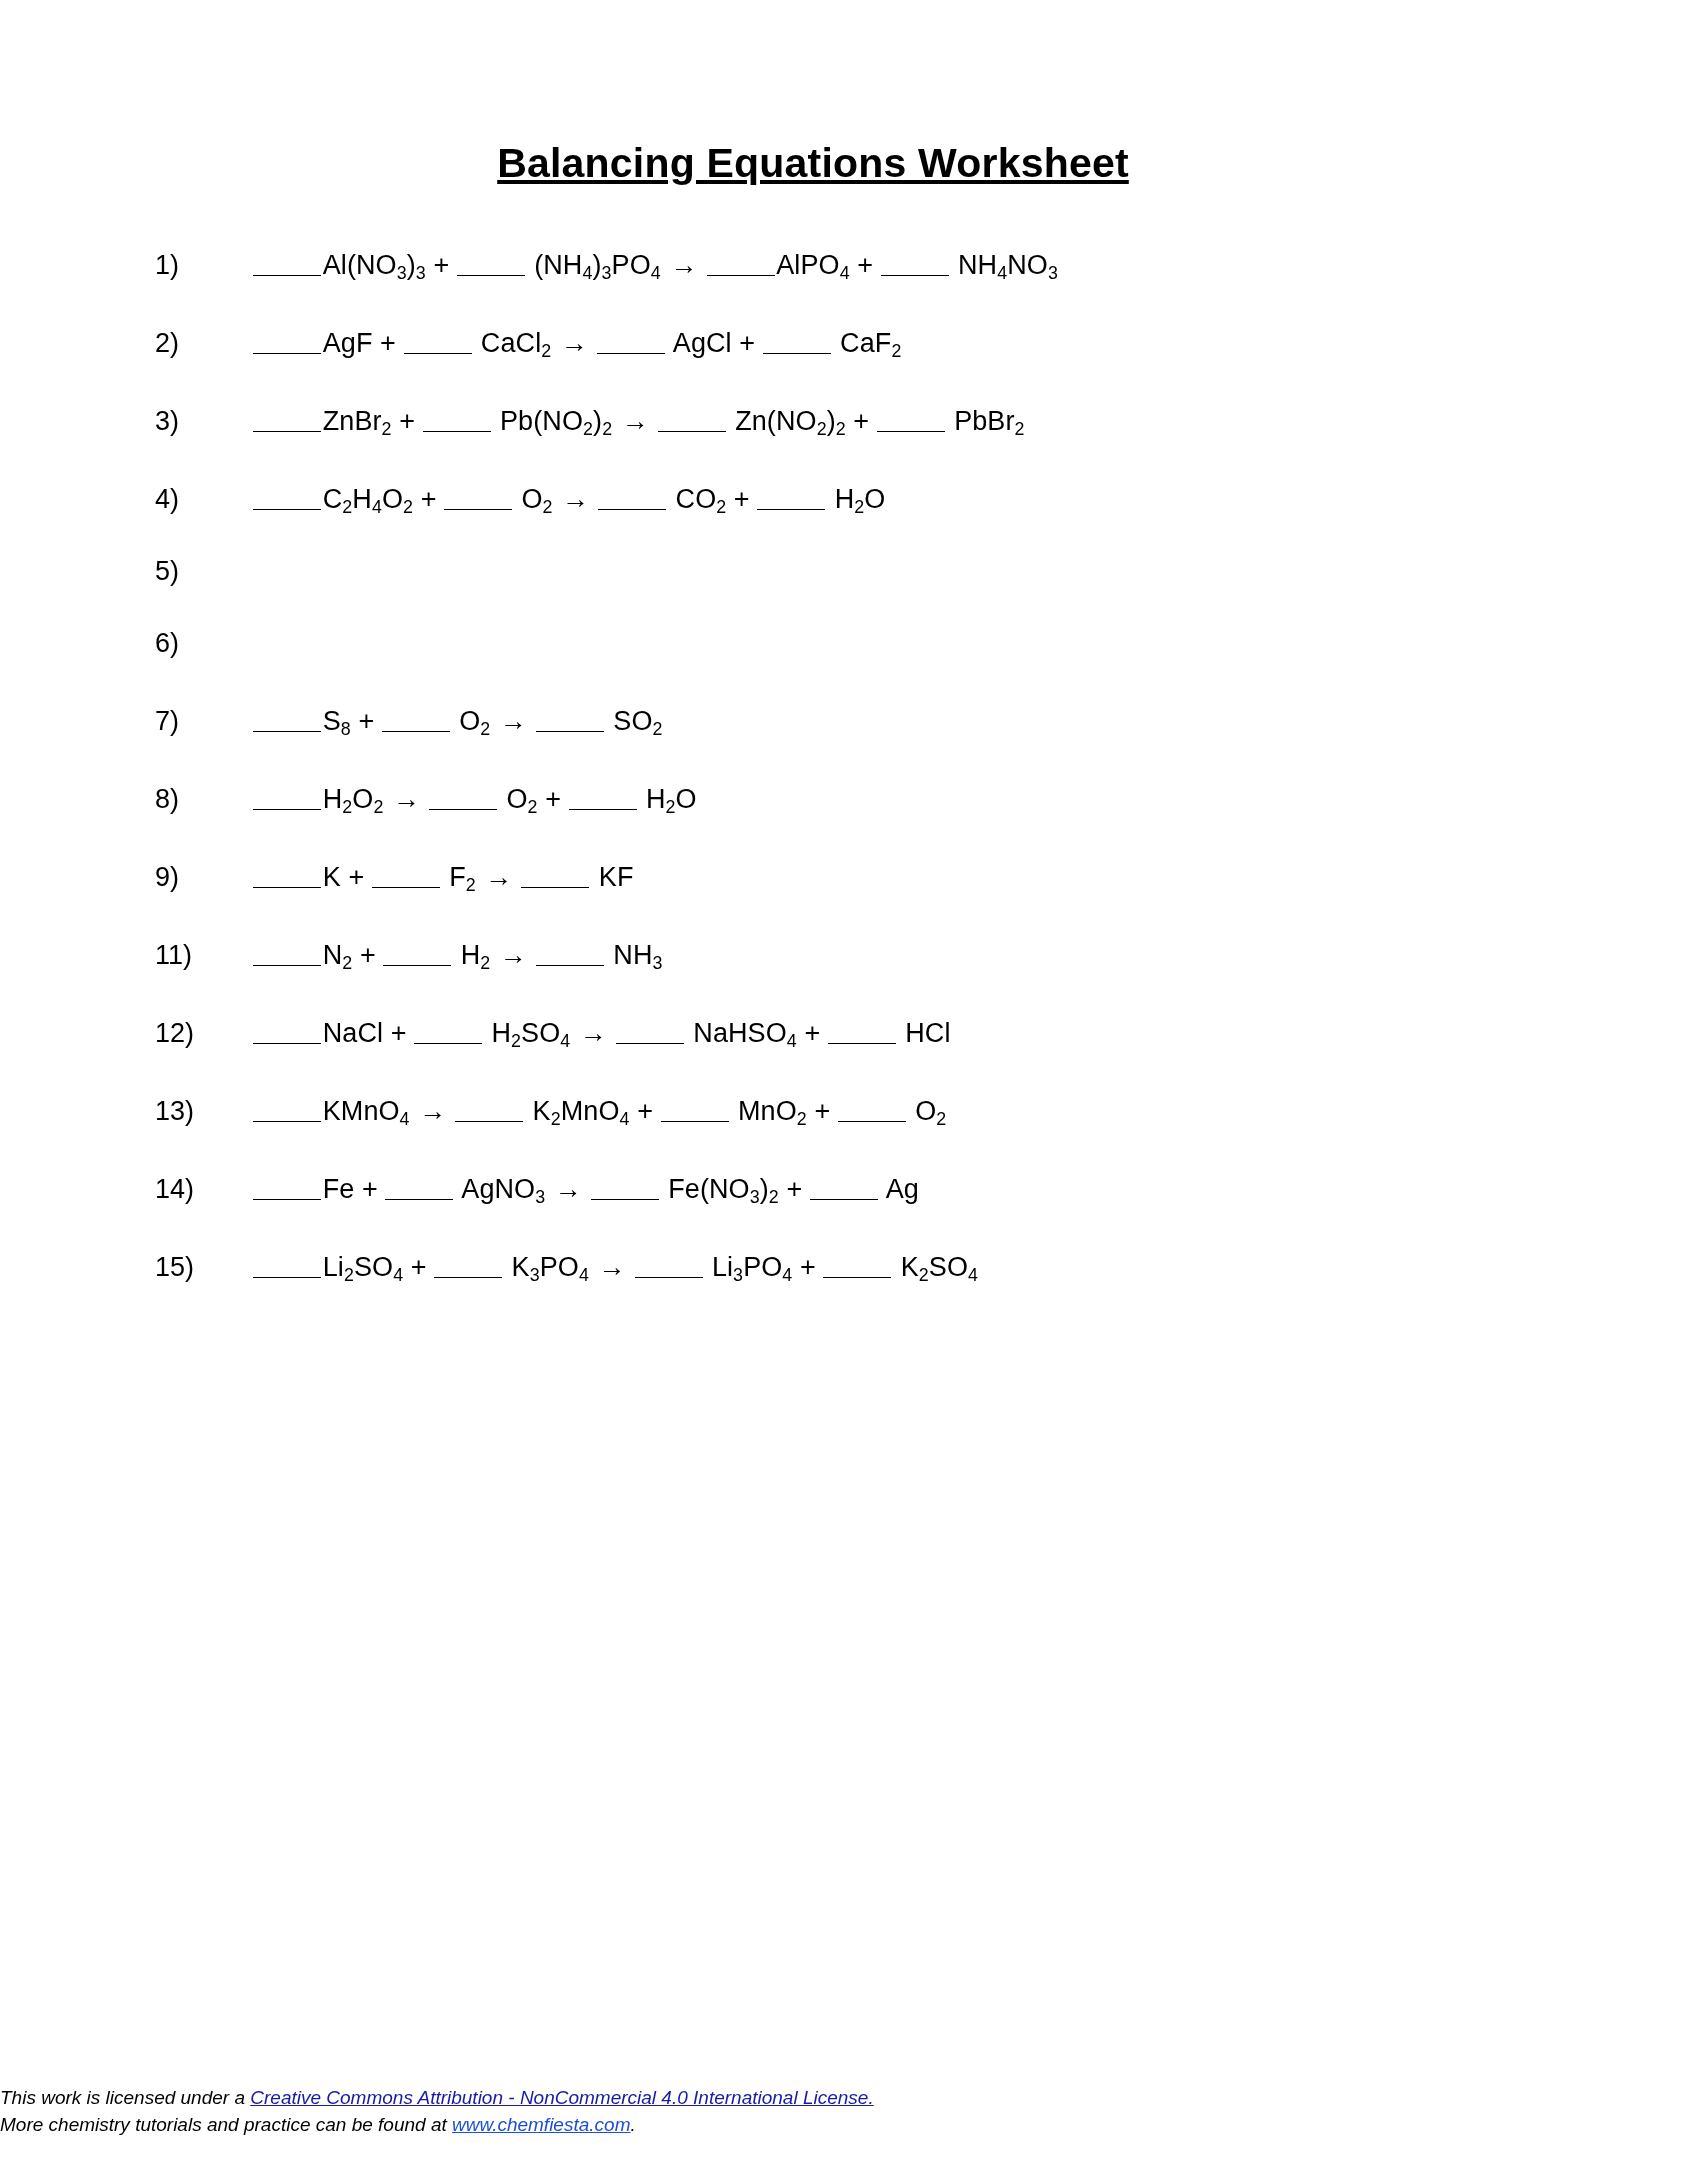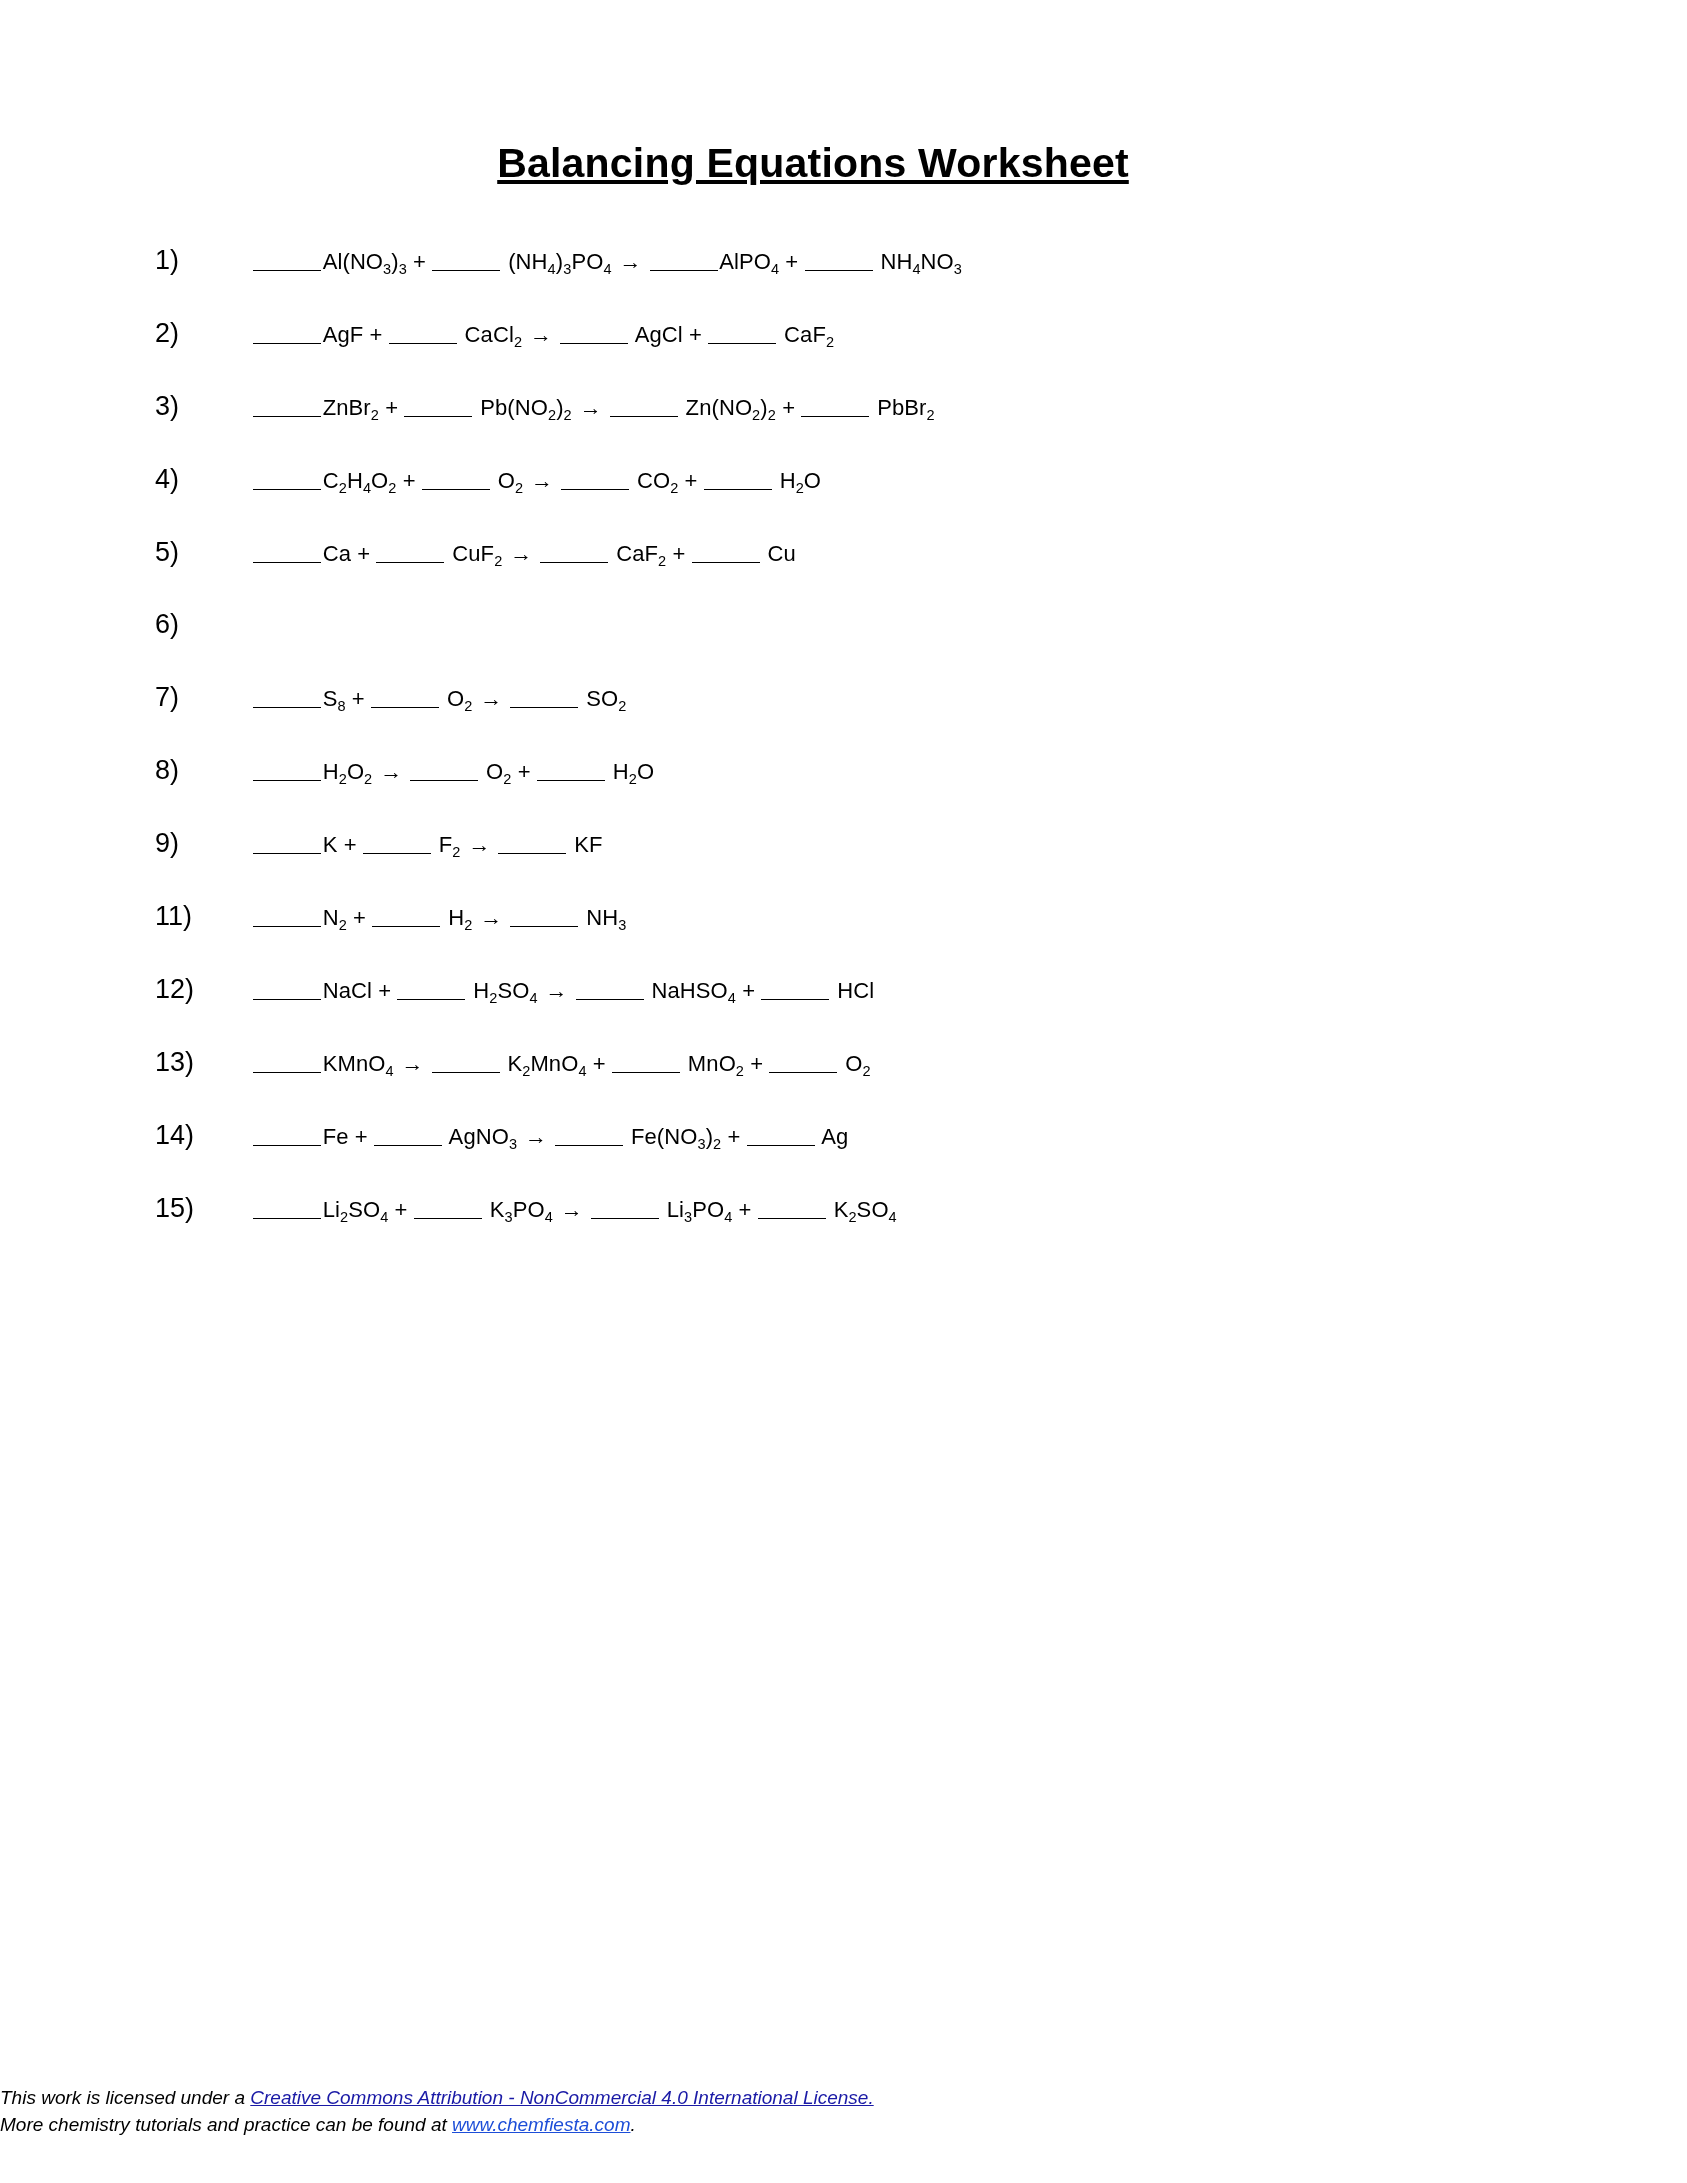--- a/index.html
+++ b/index.html
@@ -43,21 +43,21 @@
     line-height: 1.0;
     margin-bottom: 45px;
     white-space: nowrap;
   }
   .pnum {
     width: 98px;
     flex: 0 0 98px;
     font-size: 27px;
   }
   .peq {
-    font-size: 22px;
+    font-size: 27px;
     letter-spacing: 0.1px;
   }
   .blank {
     display: inline-block;
     border-bottom: 1.9px solid #000;
     width: 68px;
     vertical-align: baseline;
     margin-right: 1.7px;
     height: 1.0em;
     position: relative;
@@ -113,21 +113,20 @@
     <div class="problem">
       <span class="pnum">3)</span>
       <span class="peq"><span class="blank"></span>ZnBr<sub>2</sub> + <span class="blank"></span> Pb(NO<sub>2</sub>)<sub>2</sub> <span class="arrow">→</span> <span class="blank"></span> Zn(NO<sub>2</sub>)<sub>2</sub> + <span class="blank"></span> PbBr<sub>2</sub></span>
     </div>
     <div class="problem">
       <span class="pnum">4)</span>
       <span class="peq"><span class="blank"></span>C<sub>2</sub>H<sub>4</sub>O<sub>2</sub> + <span class="blank"></span> O<sub>2</sub> <span class="arrow">→</span> <span class="blank"></span> CO<sub>2</sub> + <span class="blank"></span> H<sub>2</sub>O</span>
     </div>
     <div class="problem">
       <span class="pnum">5)</span>
-      <span class="peq"><span class="blank"></span>Ca + <span class="blank"></span> CuF<sub>2</sub> <span class="arrow">→</span> <span class="blank"></span> CaF<sub>2</sub> + <span class="blank"></span> Cu</span>
     </div>
     <div class="problem">
       <span class="pnum">6)</span>
     </div>
     <div class="problem">
       <span class="pnum">7)</span>
       <span class="peq"><span class="blank"></span>S<sub>8</sub> + <span class="blank"></span> O<sub>2</sub> <span class="arrow">→</span> <span class="blank"></span> SO<sub>2</sub></span>
     </div>
     <div class="problem">
       <span class="pnum">8)</span>

